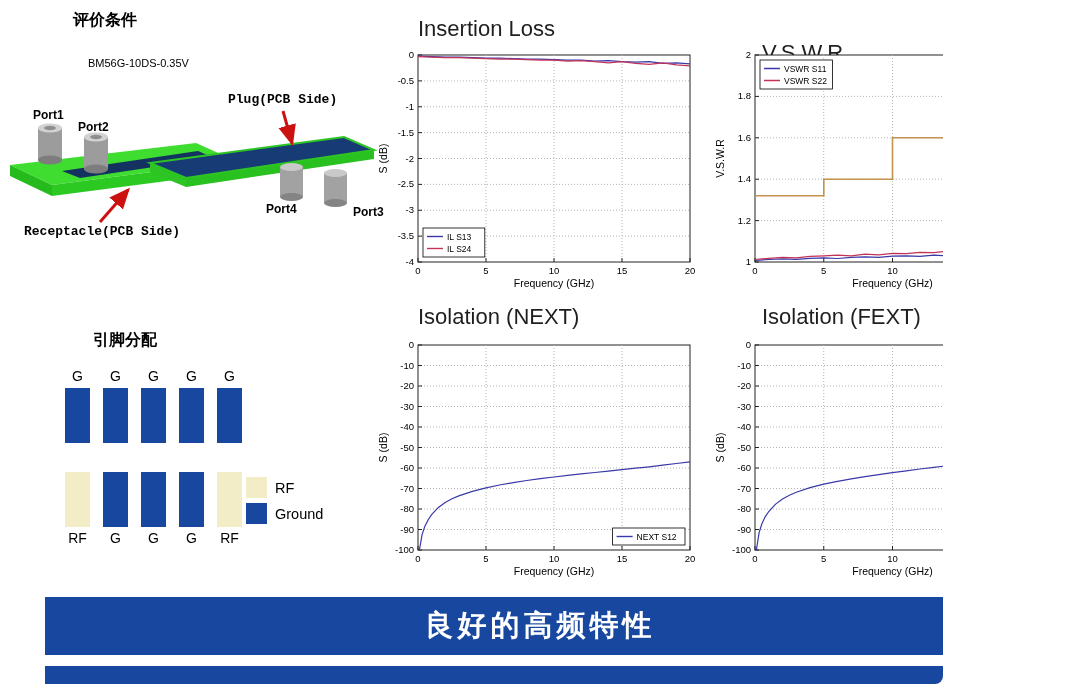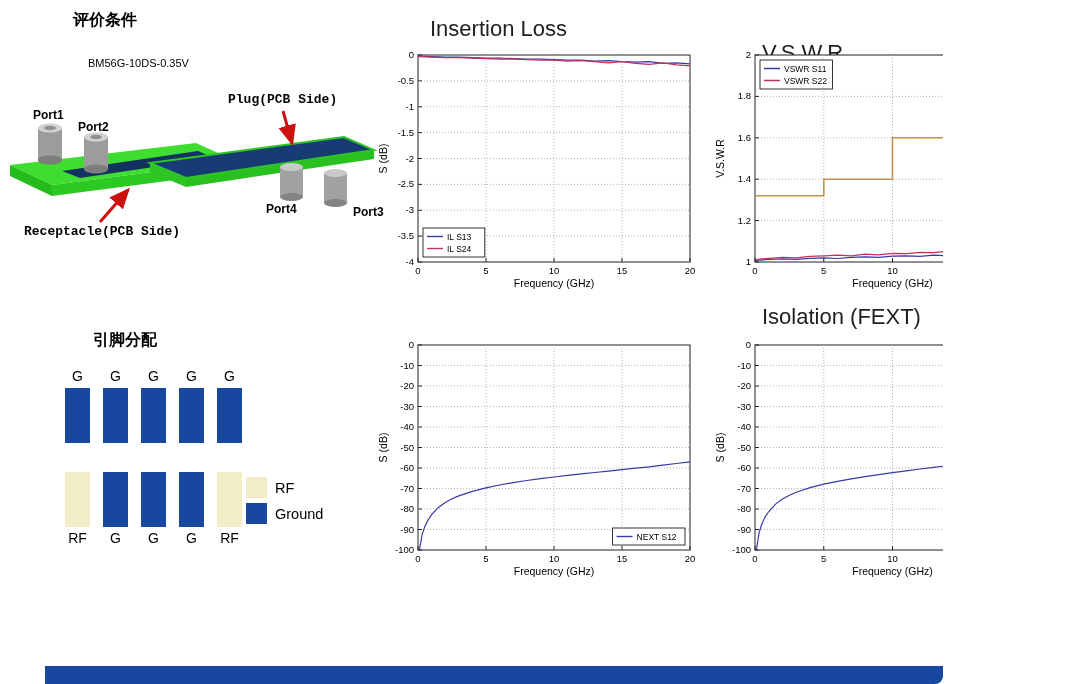--- a/index.html
+++ b/index.html
@@ -142,22 +142,23 @@
     <div class="legend-row">
       <span class="swatch rf"></span>
       <span>RF</span>
     </div>
     <div class="legend-row">
       <span class="swatch ground"></span>
       <span>Ground</span>
     </div>
   </div>
 
-  <div class="abs chart-title" style="left:418px; top:16px;margin-left:12px;">Insertion Loss</div>
+  <div class="abs chart-title" style="left:418px; top:16px;">Insertion Loss</div>
   <div class="abs chart-title" style="left:762px; top:3px;margin-top:37px;">V.S.W.R.</div>
+  <div class="abs chart-title" style="left:418px; top:304px;">Isolation (NEXT)</div>
   <div class="abs chart-title" style="left:762px; top:304px;">Isolation (FEXT)</div>
 
   <div class="abs chart-host" style="left:375px; top:48px;  width:325px; height:249px;">
       <svg width="325" height="249">
         <rect x="43" y="7" width="272" height="207" fill="#fff" stroke="#222" stroke-width="1"></rect>
         <line x1="111" y1="7" x2="111" y2="214" stroke="#b5b5b5" stroke-width="1" stroke-dasharray="1,2"></line>
         <line x1="179" y1="7" x2="179" y2="214" stroke="#b5b5b5" stroke-width="1" stroke-dasharray="1,2"></line>
         <line x1="247" y1="7" x2="247" y2="214" stroke="#b5b5b5" stroke-width="1" stroke-dasharray="1,2"></line>
         <line x1="43" y1="32.875" x2="315" y2="32.875" stroke="#b5b5b5" stroke-width="1" stroke-dasharray="1,2"></line>
         <line x1="43" y1="58.75" x2="315" y2="58.75" stroke="#b5b5b5" stroke-width="1" stroke-dasharray="1,2"></line>
@@ -353,15 +354,18 @@
         <text x="39" y="215" text-anchor="end" font-size="9.5" fill="#000">-100</text>
         <text x="180.5" y="237" text-anchor="middle" font-size="10.5" fill="#000">Frequency (GHz)</text>
         <text text-anchor="middle" font-size="10.5" fill="#000" transform="translate(12,109.5) rotate(-90)">S (dB)</text>
         <path d="M44.4,212.0L47.1,194.6L49.9,185.8L53.3,178.6L56.8,173.5L63.6,166.1L70.5,161.0L77.4,157.3L84.3,154.2L98.0,149.7L111.8,146.2L125.5,143.3L139.3,140.9L153.0,138.6L166.8,136.6L180.5,134.7L194.3,132.9L208.0,131.0L221.8,129.4L235.5,127.7L249.3,125.9L263.0,124.1L276.8,122.2L290.5,120.4L304.3,118.7L318.0,117.3" fill="none" stroke="#3939A8" stroke-width="1.2"></path>
         <rect x="240.6" y="190" width="72.4" height="17" fill="#fff" stroke="#000" stroke-width="0.8"></rect>
         <line x1="244.6" y1="198.5" x2="260.6" y2="198.5" stroke="#3939A8" stroke-width="1.4"></line>
         <text x="264.6" y="201.5" font-size="8.5" fill="#000">FEXT S32</text>
       </svg>
     </div>
 
+  <div class="abs banner" style="left:45px; top:597px; width:990px; height:58px;">
+    <span>良好的高频特性</span>
+  </div>
   <div class="abs banner-strip" style="left:45px; top:666px; width:990px; height:18px;"></div>
 
 </div>
 
 </body></html>

